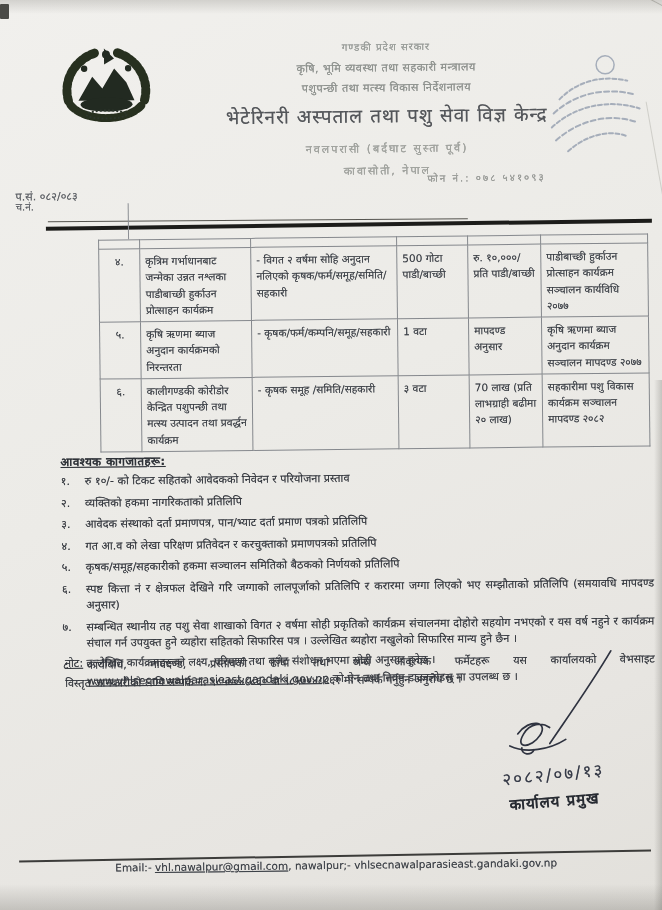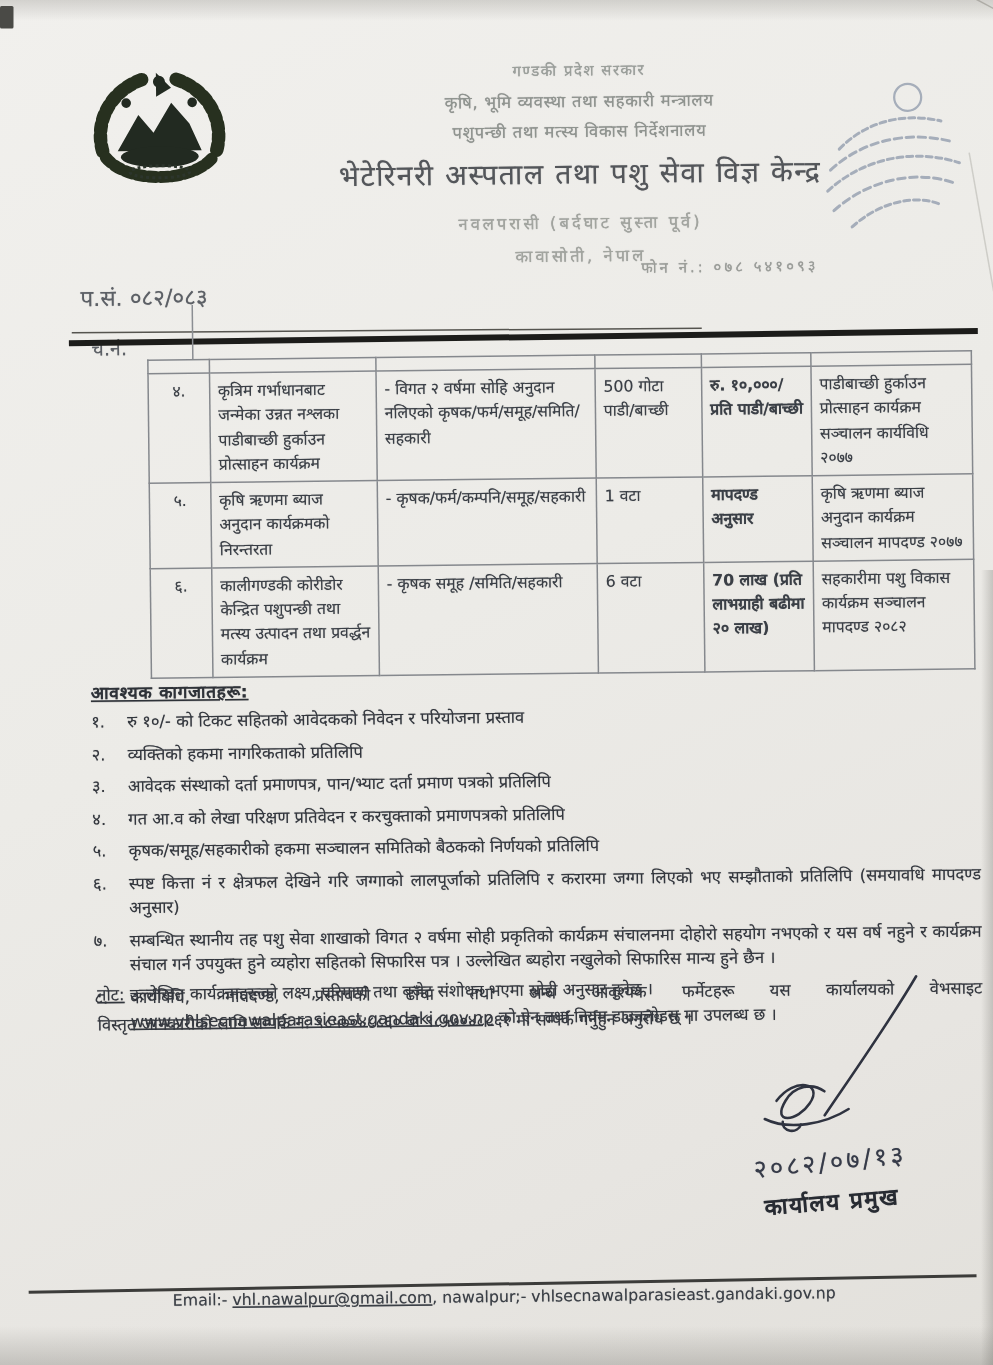--- a/index.html
+++ b/index.html
@@ -26,43 +26,43 @@
 
   
   .hdr-center{position:absolute;left:170px;top:40px;width:440px;text-align:center;}
   .gov1{font-size:10px;color:#9ba09b;letter-spacing:1px;}
   .gov2{font-size:11px;color:#8f948f;margin-top:6px;letter-spacing:.5px;}
   .gov3{font-size:11px;color:#8f948f;margin-top:5px;letter-spacing:.5px;}
   .org{font-size:19px;color:#53565a;margin-top:8px;letter-spacing:1px;white-space:nowrap;}
   .loc1{font-size:11px;color:#a2a59f;margin-top:12px;letter-spacing:2px;}
   .loc2{font-size:11px;color:#a2a59f;margin-top:7px;letter-spacing:2px;}
   .phone{position:absolute;left:430px;top:172px;font-size:10px;color:#9b9e99;letter-spacing:2px;}
-  .refno{position:absolute;left:18px;top:185px;font-size:15px;color:#5c6066;margin-left:38px;}
-  .dispatch{position:absolute;left:18px;top:220px;font-size:13px;color:#5c6066;margin-left:45px;}
+  .refno{position:absolute;left:18px;top:185px;font-size:11px;color:#5c6066;}
+  .dispatch{position:absolute;left:18px;top:196px;font-size:10px;color:#5c6066;}
   .thick-rule{position:absolute;left:48px;top:223px;width:606px;height:4px;background:#1c1c1a;transform:rotate(-.12deg);}
   .thin-rule{position:absolute;left:50px;top:219px;width:420px;height:1px;background:#55544f;transform:rotate(.25deg);}
   .stub-vline{position:absolute;left:130px;top:201px;width:1px;height:36px;background:#8b8e93;}
 
   
   .emblem{position:absolute;left:58px;top:36px;width:104px;height:104px;}
 
   
   .stamp{position:absolute;left:543px;top:50px;width:118px;height:120px;opacity:.75;}
 
   
   table.main{position:absolute;left:100px;top:237px;border-collapse:collapse;table-layout:fixed;}
   table.main td{
     border:1px solid #85888d;vertical-align:top;
     padding:4px 5px 3px 5px;font-size:10.5px;line-height:1.55;color:#3a3f46;
   }
   td.c-sn{width:30px;text-align:center;}
   td.c-prog{width:100px;}
   td.c-crit{width:135px;}
   td.c-tgt{width:60px;}
-  td.c-amt{width:62px;font-weight:bold;}
+  td.c-amt{width:62px;}
   td.c-ref{width:96px;color:#6d7380;}
   tr.partial td{height:8px;padding:0;}
 
   
   .docs{position:absolute;left:60px;top:451px;width:592px;}
   .docs-head{font-size:11.5px;font-weight:bold;color:#2e3238;text-decoration:underline;letter-spacing:.5px;}
   .doc-item{display:flex;margin-top:5px;font-size:11px;color:#33373e;line-height:1.5;}
   .doc-no{width:24px;flex:0 0 24px;}
   .doc-text{flex:1;text-align:justify;}
   .doc-link{text-decoration:underline;}
@@ -160,21 +160,21 @@
           <td class="c-prog">कृषि ऋणमा ब्याज अनुदान कार्यक्रमको निरन्तरता</td>
           <td class="c-crit">- कृषक/फर्म/कम्पनि/समूह/सहकारी</td>
           <td class="c-tgt">1 वटा</td>
           <td class="c-amt">मापदण्ड अनुसार</td>
           <td class="c-ref">कृषि ऋणमा ब्याज अनुदान कार्यक्रम सञ्चालन मापदण्ड २०७७</td>
         </tr>
         <tr>
           <td class="c-sn">६.</td>
           <td class="c-prog">कालीगण्डकी कोरीडोर केन्द्रित पशुपन्छी तथा मत्स्य उत्पादन तथा प्रवर्द्धन कार्यक्रम</td>
           <td class="c-crit">- कृषक समूह /समिति/सहकारी</td>
-          <td class="c-tgt">6 वटा</td>
+          <td class="c-tgt">३ वटा</td>
           <td class="c-amt">70 लाख (प्रति लाभग्राही बढीमा २० लाख)</td>
           <td class="c-ref">सहकारीमा पशु विकास कार्यक्रम सञ्चालन मापदण्ड २०८२</td>
         </tr>
       </tbody>
     </table>
 
     <div class="docs">
       <div class="docs-head">आवश्यक कागजातहरू:</div>
 
       <div class="doc-item">

